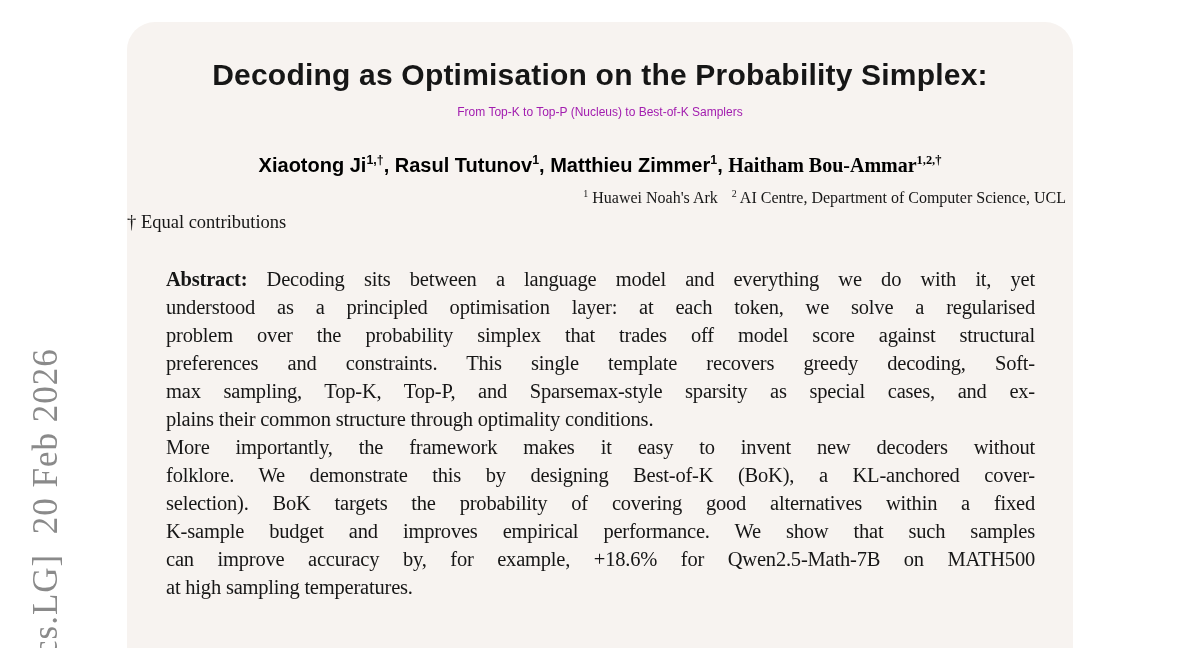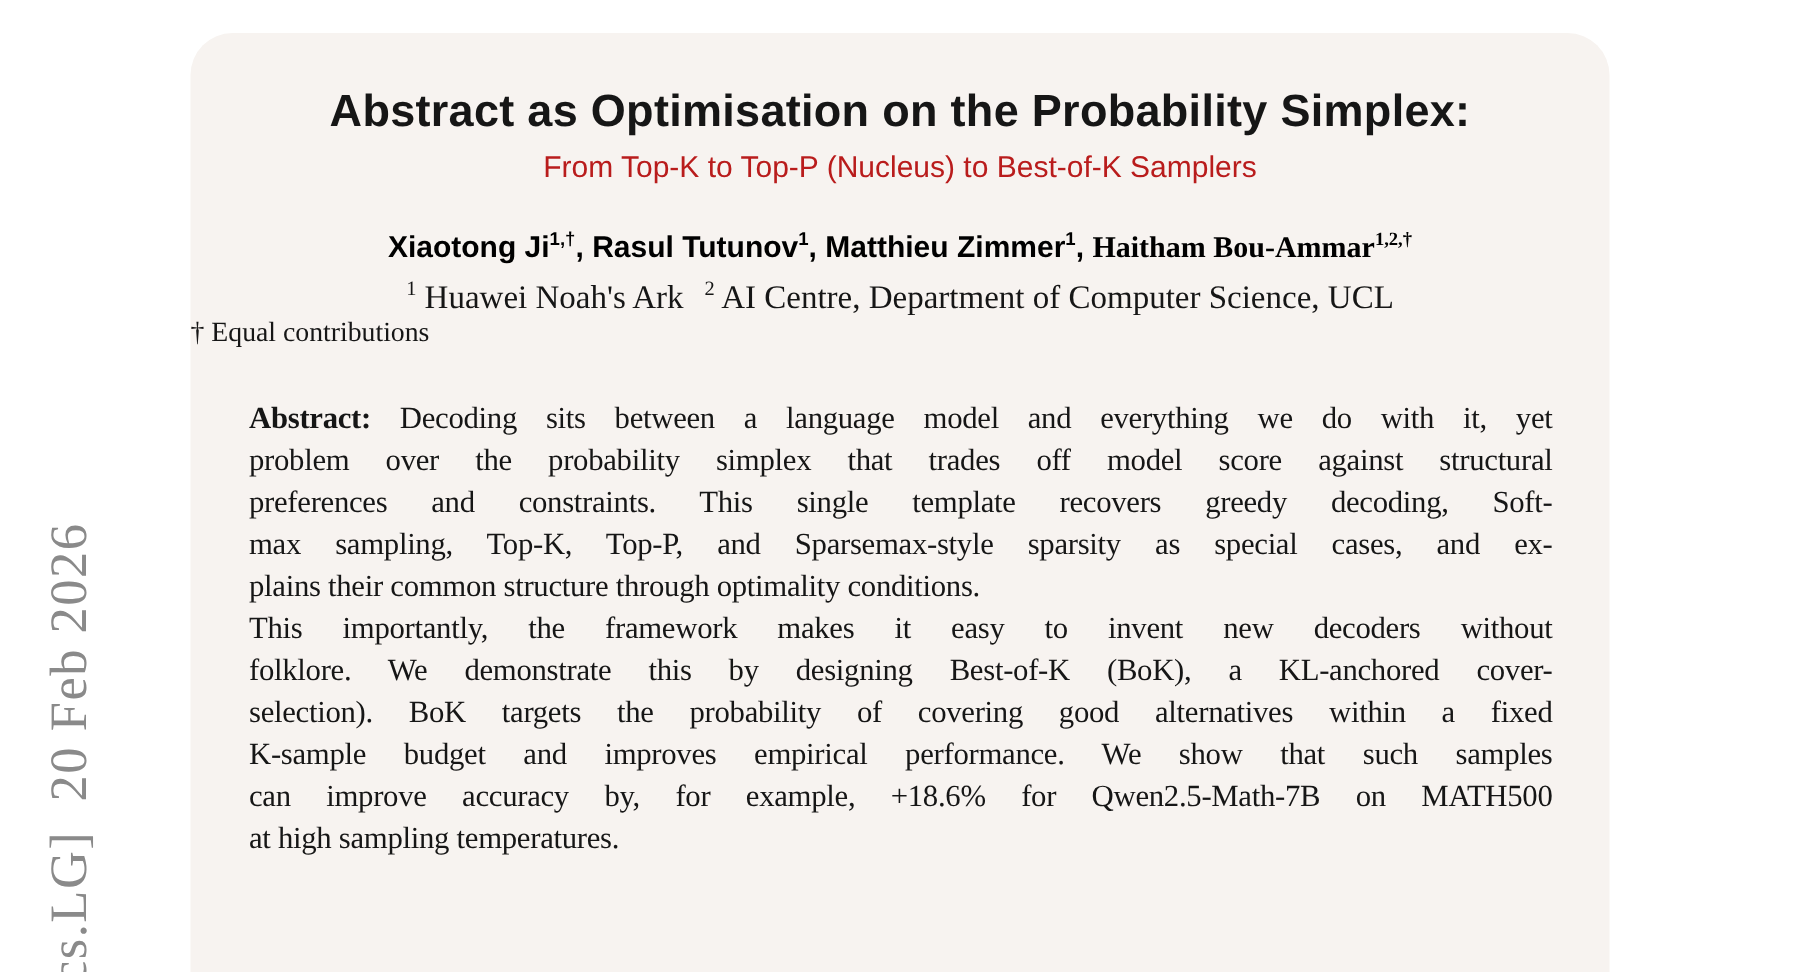--- a/index.html
+++ b/index.html
@@ -45,23 +45,23 @@
     font-family: "Liberation Sans", sans-serif;
     font-weight: bold;
     font-size: 30px;
     line-height: 34px;
     color: #161616;
     letter-spacing: 0.2px;
   }
   .subtitle {
     text-align: center;
     font-family: "Liberation Sans", sans-serif;
-    font-size: 20px;
+    font-size: 12px;
     line-height: 23px;
-    color: #b91c1c;
+    color: #a21caf;
     margin-top: 9px;
   }
   .authors {
     text-align: center;
     margin-top: 29px;
     font-size: 20px;
     line-height: 24px;
     color: #000000;
     white-space: nowrap;
   }
@@ -71,23 +71,23 @@
   }
   .author.serif, .author-sep.serif {
     font-family: "Liberation Serif", serif;
     font-weight: bold;
   }
   .authors sup, .affiliations sup {
     font-size: 0.62em;
     line-height: 0;
   }
   .affiliations {
-    text-align: center;
+    text-align: right;
     margin-top: 9px;
-    font-size: 22px;
+    font-size: 16px;
     line-height: 23px;
     color: #161616;
   }
   .affil { margin: 0 7px; }
   .equal {
     text-align: left;
     font-size: 18.5px;
     line-height: 23px;
     color: #161616;
     margin-top: 2px;
@@ -108,37 +108,38 @@
   }
   .abs-label { font-weight: bold; }
 </style>
 </head>
 <body>
 
 <div class="screen">
   <div class="watermark">cs.LG]  20 Feb 2026</div>
 
   <div class="page-card">
-    <h1 class="title">Abstract as Optimisation on the Probability Simplex:</h1>
+    <h1 class="title">Decoding as Optimisation on the Probability Simplex:</h1>
 
     <div class="subtitle">From Top-K to Top-P (Nucleus) to Best-of-K Samplers</div>
 
     <div class="authors"><span class="author sans">Xiaotong Ji<sup>1,†</sup></span><span class="author-sep sans">, </span><span class="author sans">Rasul Tutunov<sup>1</sup></span><span class="author-sep sans">, </span><span class="author sans">Matthieu Zimmer<sup>1</sup></span><span class="author-sep sans">, </span><span class="author serif">Haitham Bou-Ammar<sup>1,2,†</sup></span></div>
 
     <div class="affiliations"><span class="affil"><sup>1</sup> Huawei Noah's Ark</span><span class="affil"><sup>2</sup> AI Centre, Department of Computer Science, UCL</span></div>
 
     <div class="equal">† Equal contributions</div>
 
     <div class="abstract">
         <div class="abs-line"><span class="abs-label">Abstract:</span> Decoding sits between a language model and everything we do with it, yet</div>
+        <div class="abs-line">understood as a principled optimisation layer: at each token, we solve a regularised</div>
         <div class="abs-line">problem over the probability simplex that trades off model score against structural</div>
         <div class="abs-line">preferences and constraints. This single template recovers greedy decoding, Soft-</div>
         <div class="abs-line">max sampling, Top-K, Top-P, and Sparsemax-style sparsity as special cases, and ex-</div>
         <div class="abs-line last">plains their common structure through optimality conditions.</div>
-        <div class="abs-line">This importantly, the framework makes it easy to invent new decoders without</div>
+        <div class="abs-line">More importantly, the framework makes it easy to invent new decoders without</div>
         <div class="abs-line">folklore. We demonstrate this by designing Best-of-K (BoK), a KL-anchored cover-</div>
         <div class="abs-line">selection). BoK targets the probability of covering good alternatives within a fixed</div>
         <div class="abs-line">K-sample budget and improves empirical performance. We show that such samples</div>
         <div class="abs-line">can improve accuracy by, for example, +18.6% for Qwen2.5-Math-7B on MATH500</div>
         <div class="abs-line last">at high sampling temperatures.</div>
       </div>
   </div>
 </div>
 
 </body></html>

